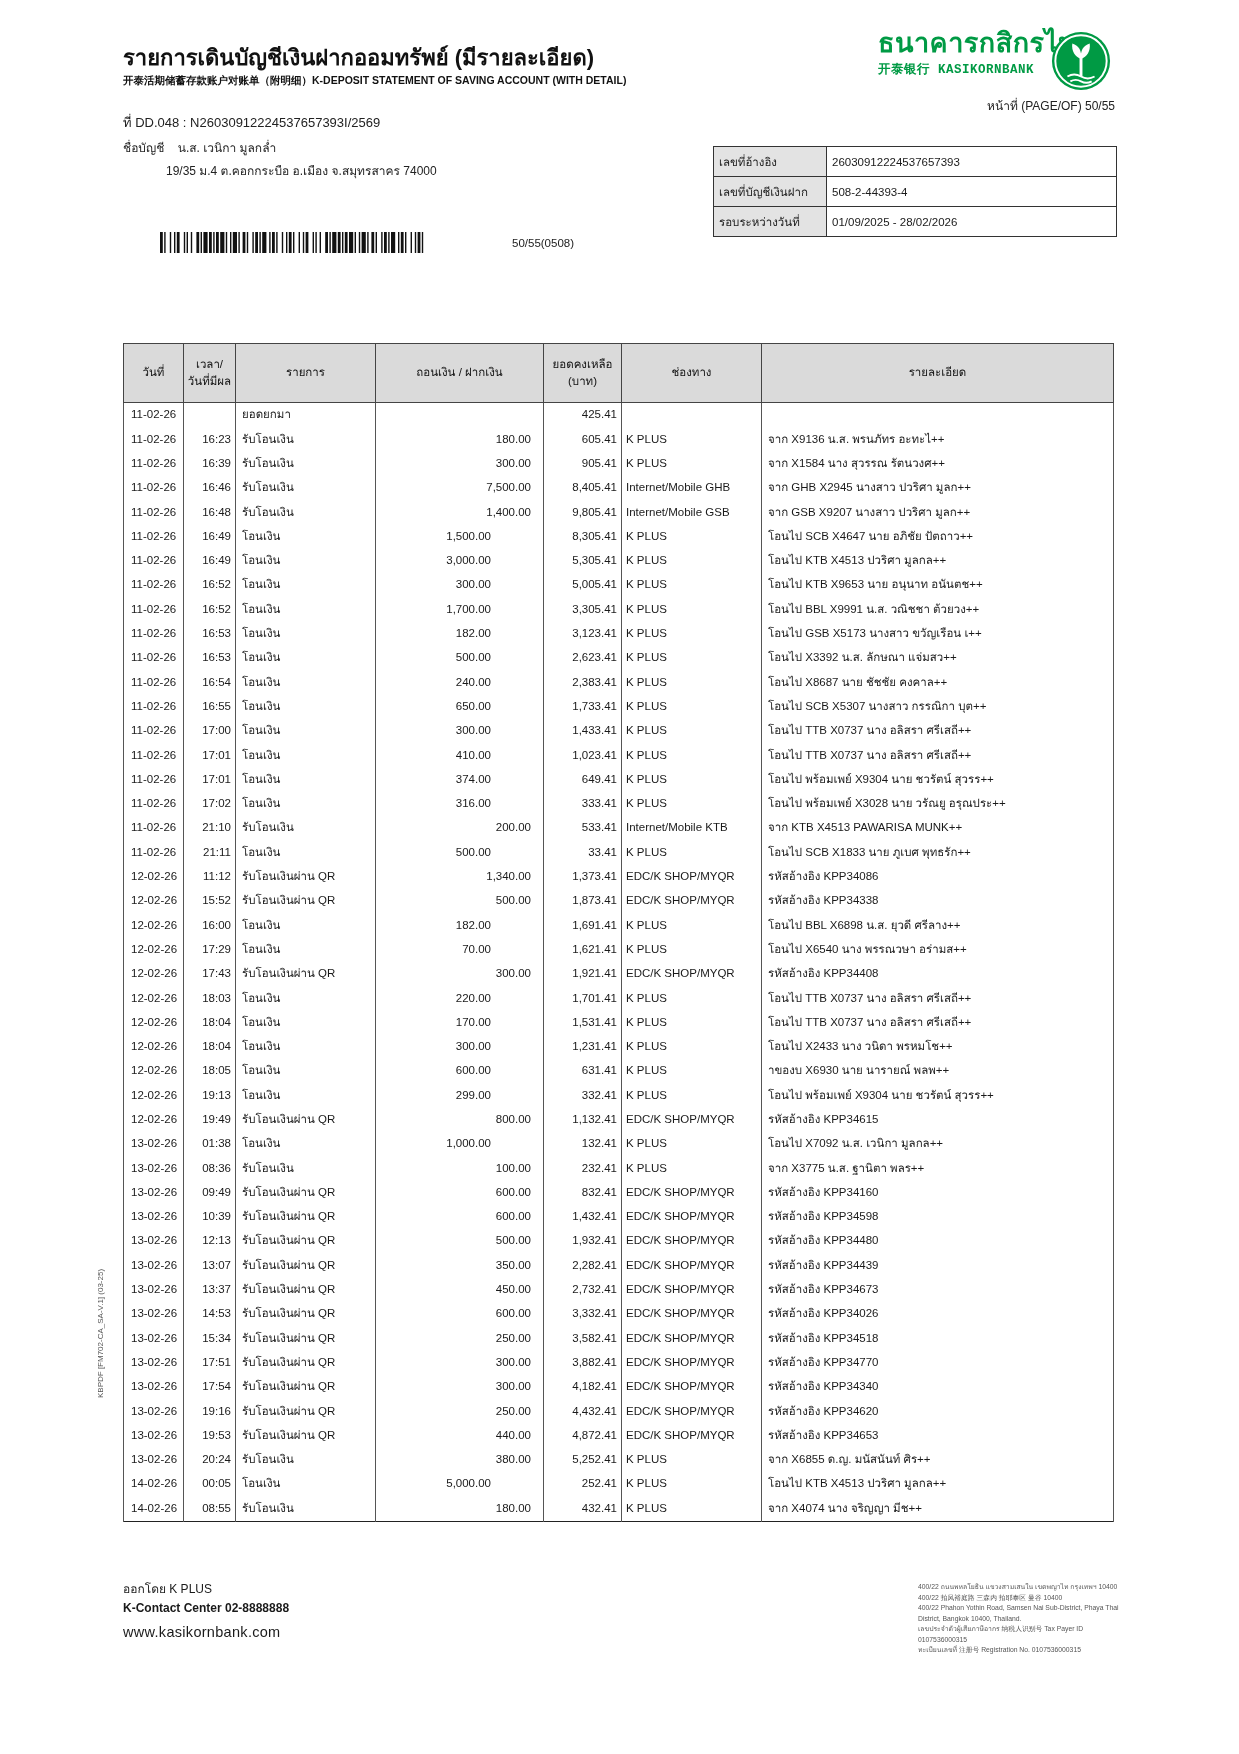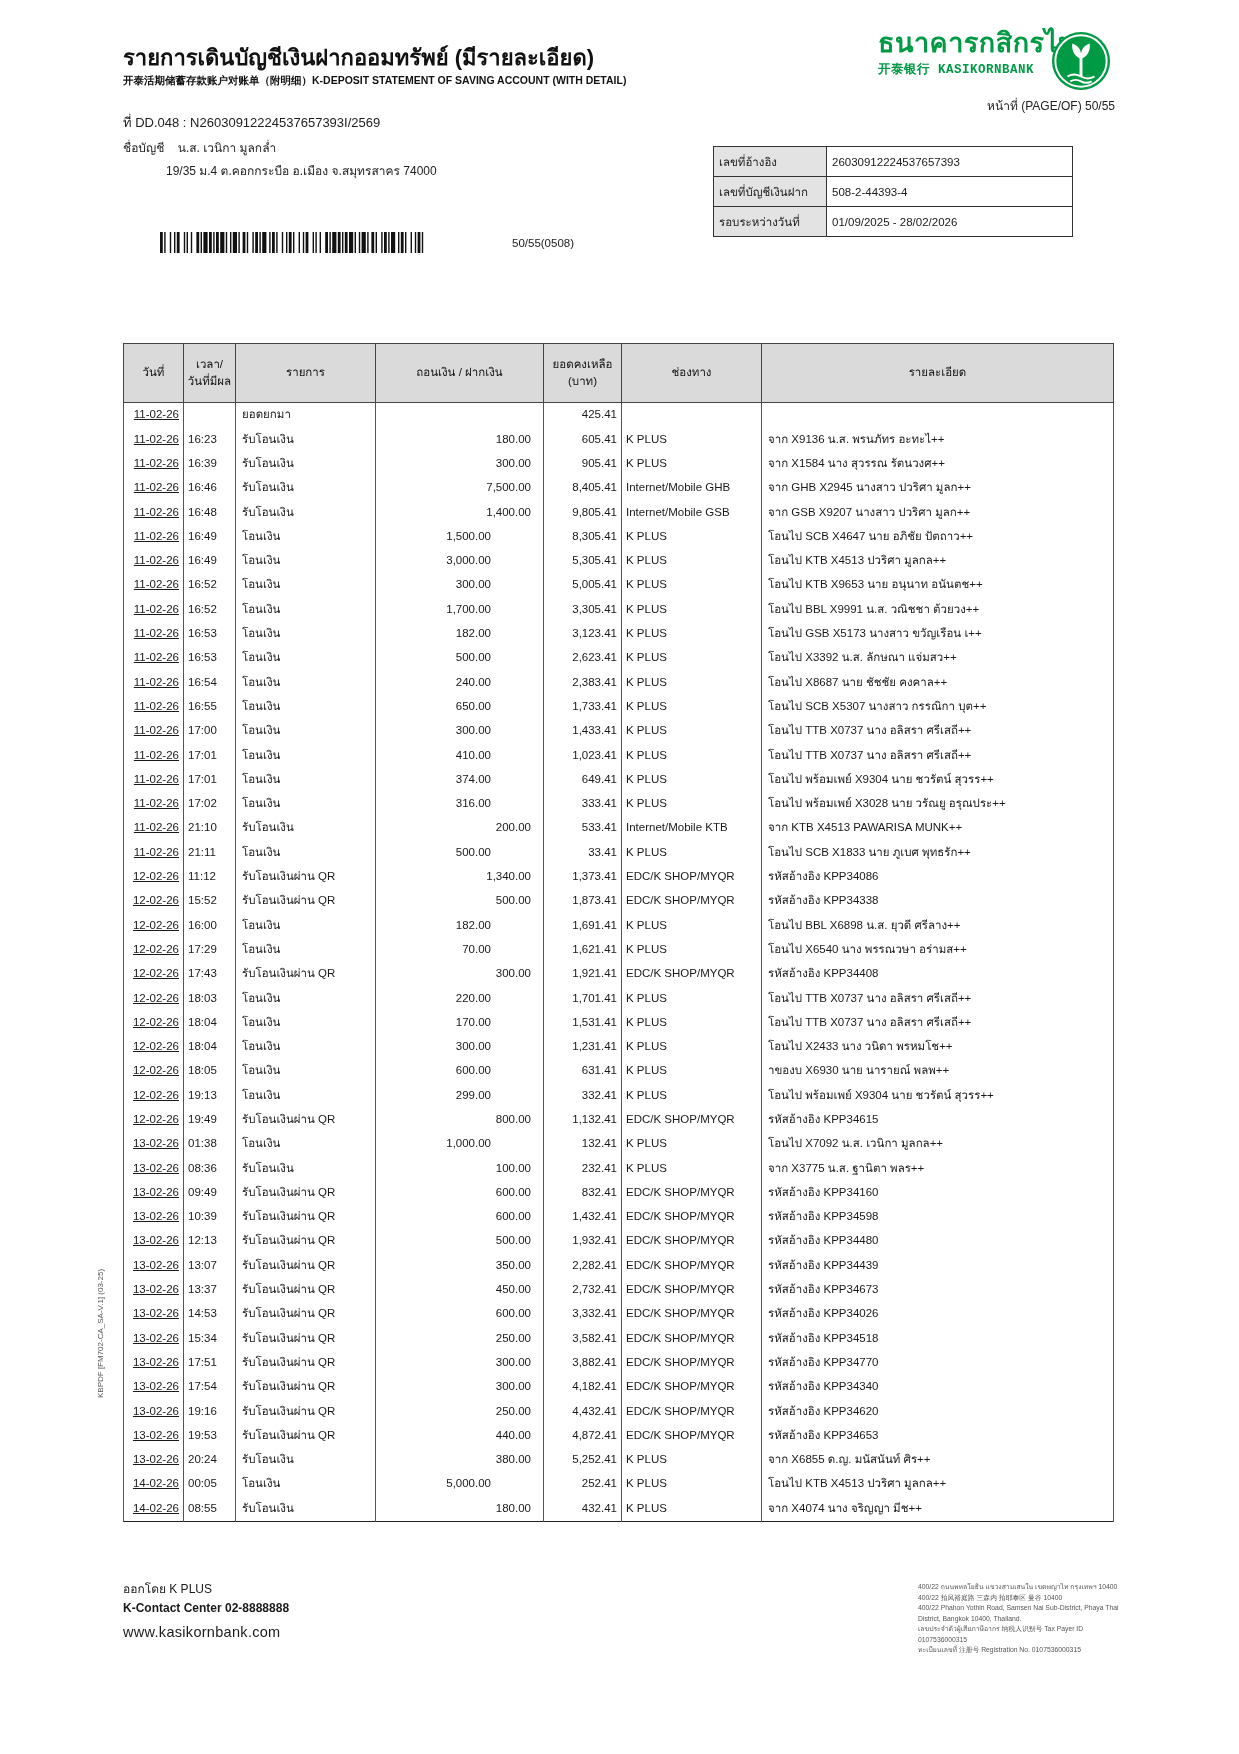--- a/index.html
+++ b/index.html
@@ -13,35 +13,35 @@
   .brand{position:absolute;left:878px;top:30px;width:240px;}
   .brand-thai{font-size:27px;font-weight:bold;color:#009A44;letter-spacing:0.5px;line-height:1;}
   .brand-sub{font-size:12.5px;font-weight:bold;color:#009A44;margin-top:4px;letter-spacing:0.5px;font-family:Liberation Mono, monospace;}
   .brand-logo{position:absolute;left:1050px;top:30px;width:62px;height:62px;}
   .page-of{position:absolute;left:860px;top:96px;width:255px;text-align:right;font-size:12px;color:#222;}
   .doc-no{position:absolute;left:123px;top:112px;font-size:13px;color:#222;}
   .acct-line{position:absolute;left:123px;top:138px;font-size:12px;color:#222;}
   .acct-line .lbl{margin-right:10px;}
   .acct-address{position:absolute;left:166px;top:161px;font-size:12px;color:#222;}
   
-  .info-box{position:absolute;left:713px;top:146px;width:360px;border-collapse:collapse;table-layout:fixed;}
+  .info-box{position:absolute;left:713px;top:146px;width:404px;border-collapse:collapse;table-layout:fixed;}
   .info-box td{border:1px solid #333;font-size:11.5px;height:27px;padding:1px 5px;color:#1a1a1a;}
   .info-box td.lbl{background:#e3e3e3;width:102px;}
   
   .barcode{position:absolute;left:160px;top:232px;width:268px;height:21px;}
   .barcode-label{position:absolute;left:512px;top:237px;font-size:11.5px;color:#222;}
   
   .txn{position:absolute;left:123px;top:343px;width:990px;border-collapse:collapse;table-layout:fixed;
        border:1.5px solid #222;}
   .txn th{background:#dadada;border:1px solid #444;font-size:11.5px;font-weight:normal;
           height:54px;padding:2px;color:#111;line-height:1.5;}
   .txn td{border-left:1px solid #555;border-right:1px solid #555;border-top:none;border-bottom:none;
           font-size:11.5px;height:24.3px;padding:0 4px;color:#1a1a1a;white-space:nowrap;overflow:hidden;line-height:1;}
-  .txn td.c-date{text-align:right;padding-left:7px;text-decoration:underline;}
-  .txn td.c-time{text-align:left;}
+  .txn td.c-date{text-align:left;padding-left:7px;}
+  .txn td.c-time{text-align:right;}
   .txn td.c-desc{text-align:left;padding-left:6px;}
   .txn td.c-amount{text-align:right;}
   .txn td.c-amount .amt.deposit{padding-right:8px;}
   .txn td.c-amount .amt.withdraw{padding-right:48px;display:inline-block;}
   .txn td.c-balance{text-align:right;padding-right:4px;}
   .txn td.c-channel{text-align:left;padding-left:4px;}
   .txn td.c-detail{text-align:left;padding-left:6px;}
   
   .footer-left{position:absolute;left:123px;top:1580px;font-size:12px;color:#1a1a1a;line-height:1.6;}
   .footer-left .issued{font-size:12px;}

